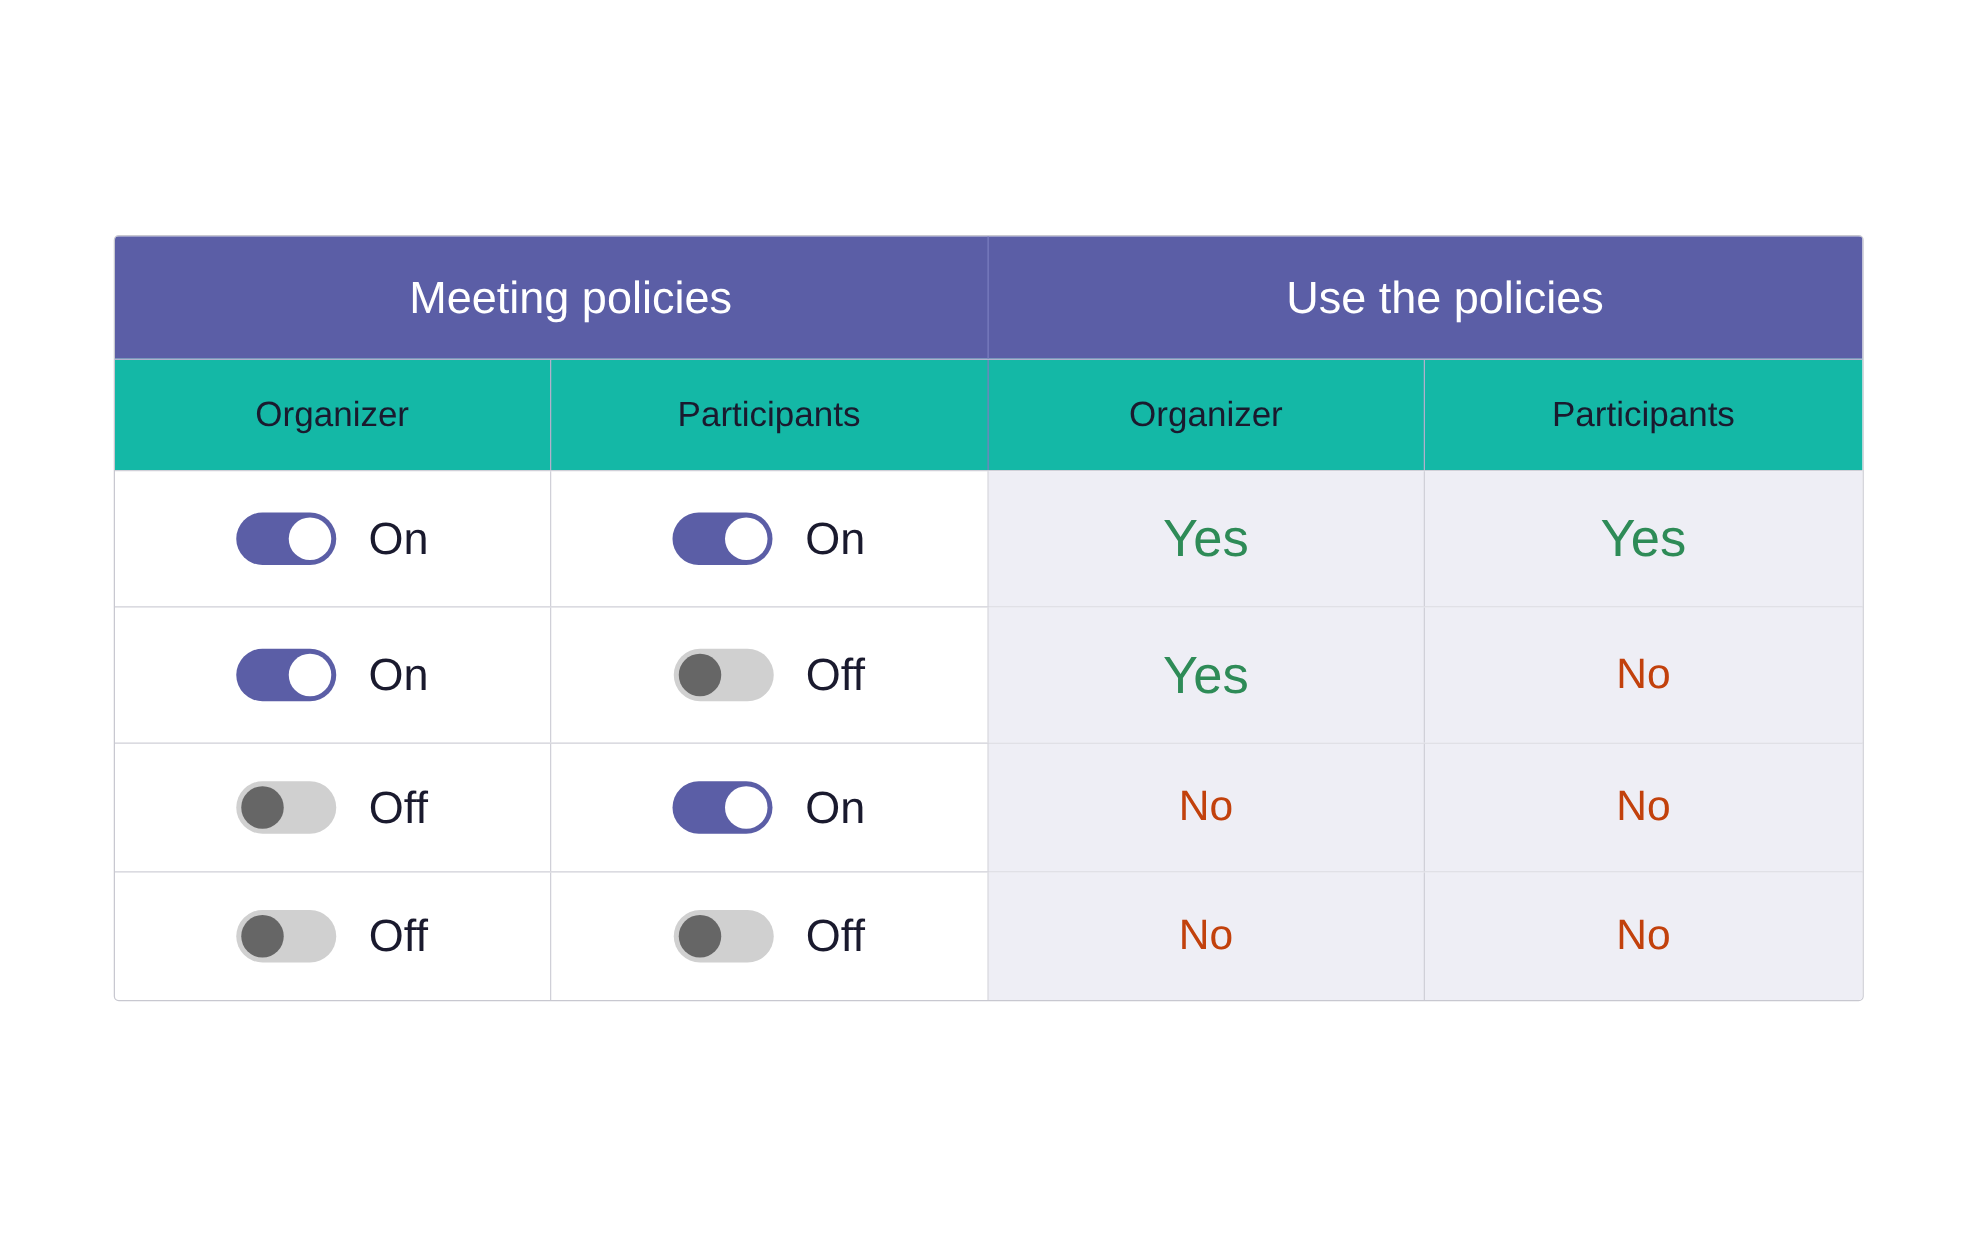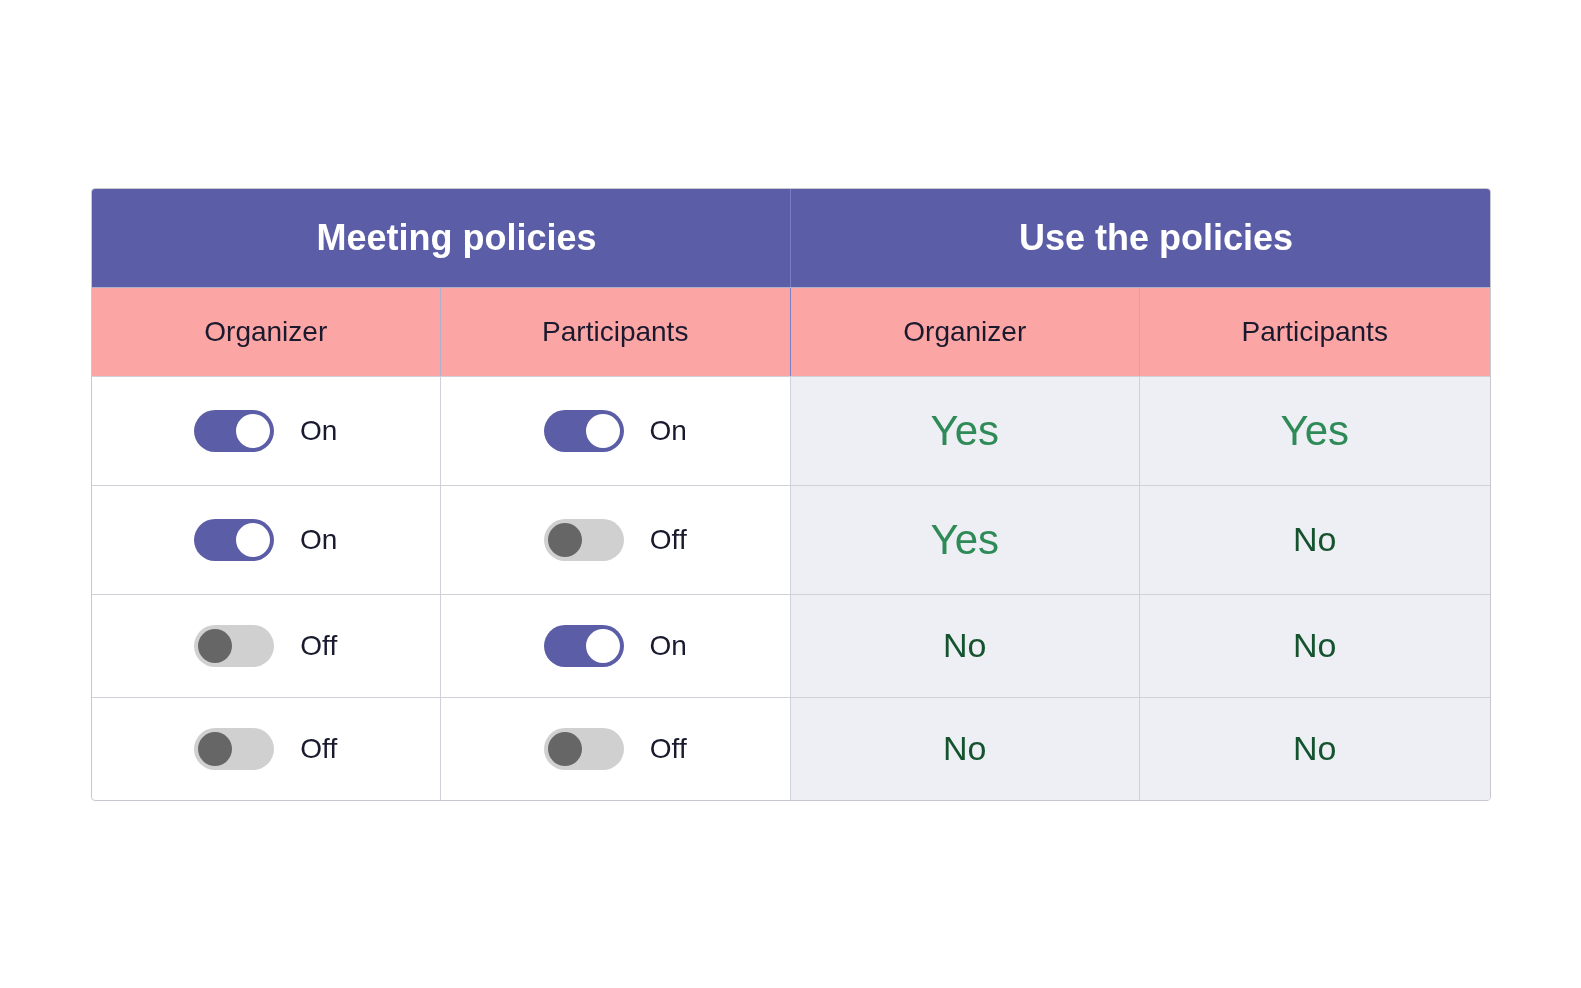--- a/index.html
+++ b/index.html
@@ -28,32 +28,32 @@
       display: grid;
       grid-template-columns: 1fr 1fr;
       background: #5b5ea6;
     }
 
     .header-cell {
       padding: 28px 20px;
       text-align: center;
       color: #ffffff;
       font-size: 36px;
-      font-weight: 700;
+      font-weight: 400;
       margin-left: 32px;
     }
 
     .header-cell:first-child {
       border-right: 1.5px solid #7b7ec0;
     }
 
     .sub-header-row {
       display: grid;
       grid-template-columns: 1fr 1fr 1fr 1fr;
-      background: #fca5a5;
+      background: #14b8a6;
       border-top: 1.5px solid #b0b0cc;
     }
 
     .sub-header-cell {
       padding: 28px 20px;
       text-align: center;
       font-size: 28px;
       font-weight: 400;
       color: #1a1a2e;
     }
@@ -85,21 +85,21 @@
       background: #eeeef5;
     }
     .data-cell:nth-child(4) {
       background: #eeeef5;
     }
 
     .toggle-label {
       display: flex;
       align-items: center;
       gap: 26px;
-      font-size: 28px;
+      font-size: 36px;
     }
 
     .toggle {
       position: relative;
       width: 80px;
       height: 42px;
       border-radius: 21px;
       display: inline-block;
       flex-shrink: 0;
     }
@@ -130,21 +130,21 @@
       left: 4px;
     }
 
     .text-yes {
       color: #2e8b57;
       font-size: 42px;
       font-weight: 500;
     }
 
     .text-no {
-      color: #14532d;
+      color: #c2410c;
       font-size: 34px;
       font-weight: 400;
     }
   </style>
 </head>
 <body>
 
 <div class="table-container">
 
   <div class="header-row">

